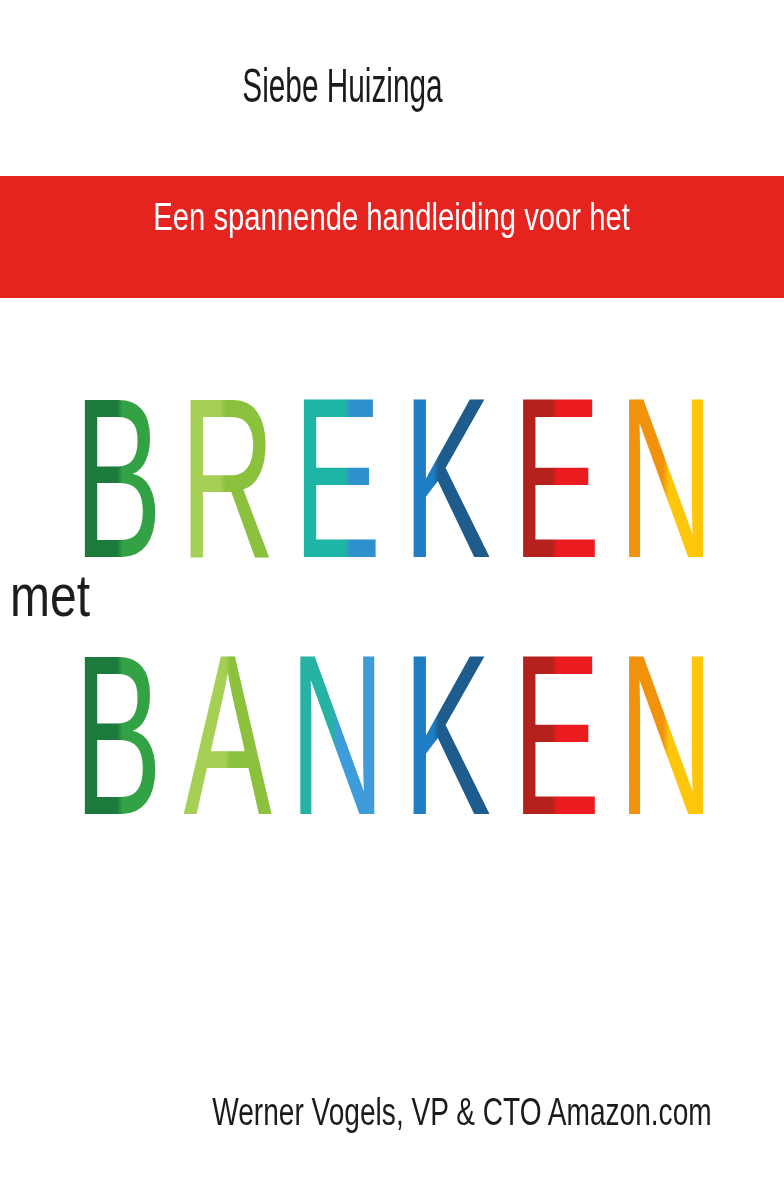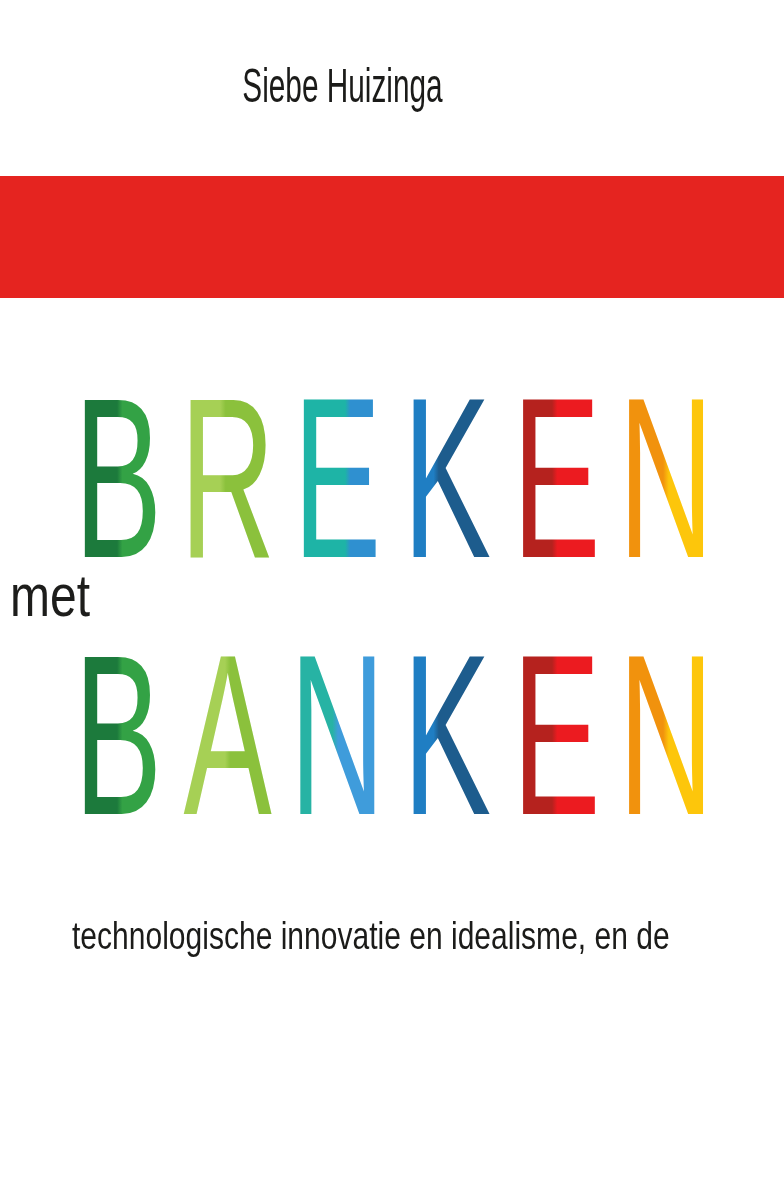--- a/index.html
+++ b/index.html
@@ -126,20 +126,23 @@
 </head>
 <body>
 
 <div class="cover">
 
   <div class="author-wrap">
     <span>Siebe Huizinga</span>
   </div>
 
   <div class="banner" style="background: rgb(229, 36, 32); color: rgb(255, 255, 255);">
+    <div class="bline">
+      <span>Een spannende handleiding voor het</span>
+    </div>
   </div>
 
   <svg id="row-breken" class="title-svg" width="784" height="172" viewBox="0 0 784 172">
       <defs>
         <linearGradient id="grad-BREKEN-0" x1="0" y1="0" x2="1" y2="0">
           <stop offset="0" stop-color="#1c7a3c"></stop>
           <stop offset="0.49" stop-color="#1c7a3c"></stop>
           <stop offset="0.55" stop-color="#33a245"></stop>
           <stop offset="1" stop-color="#33a245"></stop>
         </linearGradient>
@@ -251,19 +254,19 @@
       </g>
       <g transform="translate(556.4,166) scale(0.58,1)">
         <text text-anchor="middle" font-size="228" fill="url(#grad-BANKEN-4)">E</text>
       </g>
       <g transform="translate(666,166) scale(0.58,1)">
         <text text-anchor="middle" font-size="228" fill="url(#grad-BANKEN-5)">N</text>
       </g>
     </svg>
 
   <div class="quote">
-    <div class="qline">
-      <span>technologische innovatie en idealisme, en de</span>
-    </div>
-  </div>
-
+  </div>
+
+  <div class="attribution">
+    <span>Werner Vogels, VP &amp; CTO Amazon.com</span>
+  </div>
 
 </div>
 
 </body></html>

